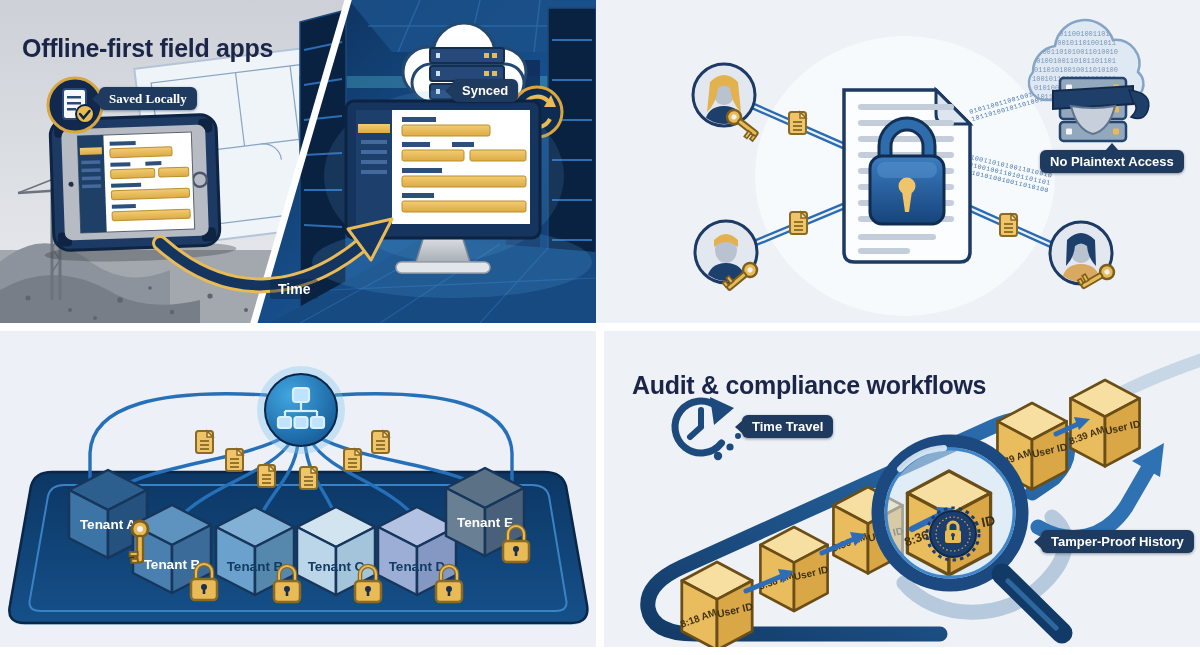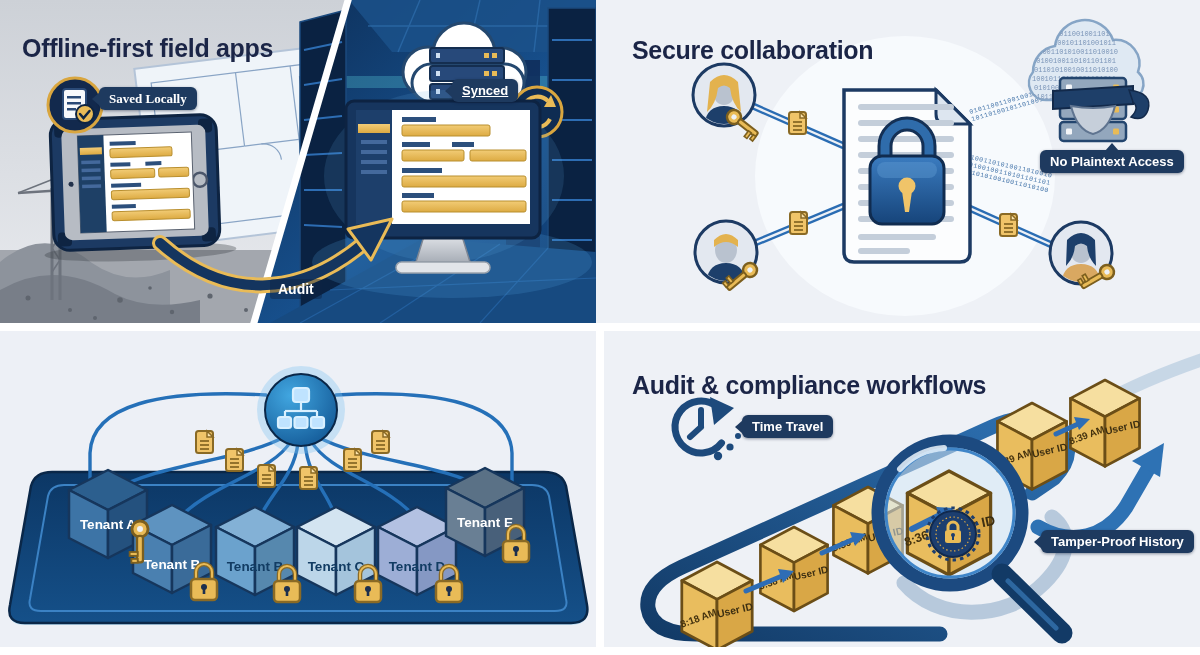--- a/index.html
+++ b/index.html
@@ -249,22 +249,22 @@
             <rect x="67" y="102" width="14" height="2.5"></rect>
           <rect x="67" y="108" width="9" height="2.5"></rect>
           </g>
         <circle cx="85" cy="114" r="9" fill="#e9bb57" stroke="#0e2442" stroke-width="2"></circle>
         <path d="M80,114 l3.5,4 l6,-7" fill="none" stroke="#0e2442" stroke-width="2.5" stroke-linecap="round"></path>
       </g>
     </svg>
 
     <h2 class="qtitle">Offline-first field apps</h2>
     <div class="badge pt-left" style="left:99px;top:87px;font-family:Liberation Serif, serif;">Saved Locally</div>
-    <div class="badge pt-left" style="left:452px;top:79px;text-decoration:underline;">Synced</div>
-    <div class="plainlabel" style="left:270px;top:279px;">Audit</div>
+    <div class="badge pt-left" style="left:452px;top:79px;">Synced</div>
+    <div class="plainlabel" style="left:270px;top:279px;">Time</div>
   </section>
 
   <section class="quad q2">
     <svg width="596" height="323" viewBox="0 0 596 323">
       <defs>
         <linearGradient id="g2lock" x1="0" y1="0" x2="0" y2="1">
           <stop offset="0" stop-color="#3b7cc0"></stop>
             <stop offset="1" stop-color="#16447a"></stop>
         </linearGradient>
         <g id="mini-doc">
@@ -407,21 +407,20 @@
               <rect x="53" y="28.5" width="6" height="6" rx="1.2"></rect>
             <rect x="53" y="50.5" width="6" height="6" rx="1.2"></rect>
             </g>
           <path d="M-7,13 L73,8 L73,26 L-7,31 Z" fill="#1e3f69" stroke="#12294a" stroke-width="2"></path>
           <path d="M69,12 Q93,15 88,32 Q84,44 71,39 Q80,30 73,24 Z" fill="#1e3f69" stroke="#12294a" stroke-width="1.5"></path>
           <path d="M11,28 Q33,32 55,28 Q49,52 33,56 Q17,52 11,28 Z" fill="#c6cfda" stroke="#5f7490" stroke-width="2"></path>
         </g>
       </g>
     </svg>
 
-    <h2 class="qtitle" style="left:28px;top:16px;">Secure collaboration</h2>
     <div class="badge pt-top" style="left:436px;top:150px;">No Plaintext Access</div>
   </section>
 
   <section class="quad q3">
     <svg width="596" height="316" viewBox="0 0 596 316">
       <defs>
         <linearGradient id="g3plat" x1="0" y1="0" x2="0" y2="1">
           <stop offset="0" stop-color="#0c3765"></stop>
             <stop offset="1" stop-color="#155089"></stop>
         </linearGradient>

